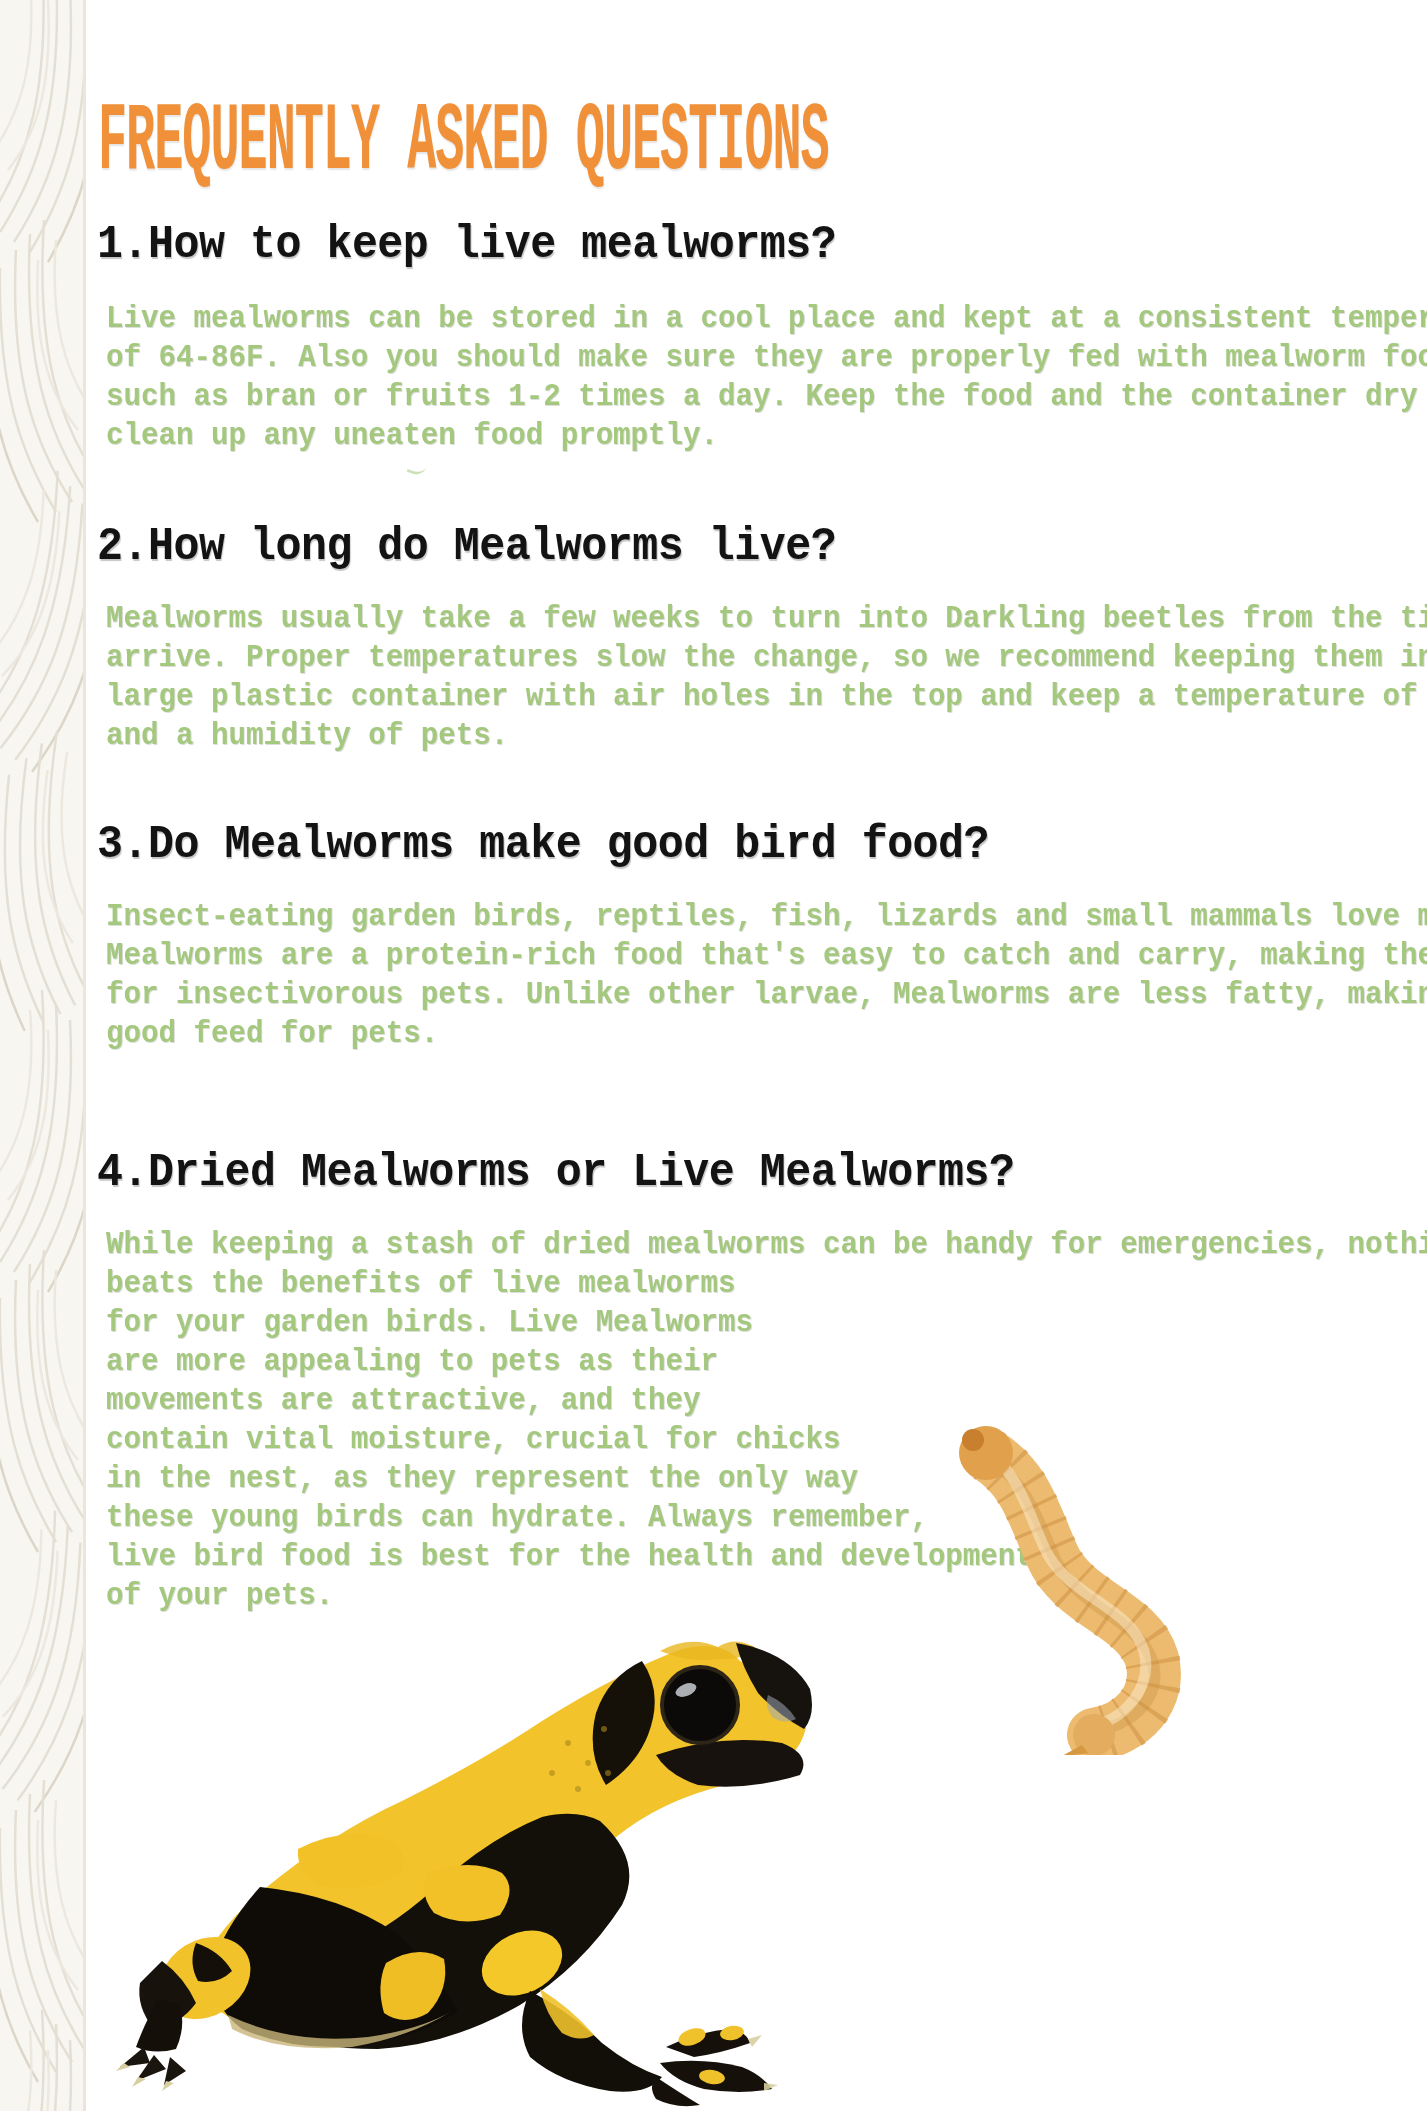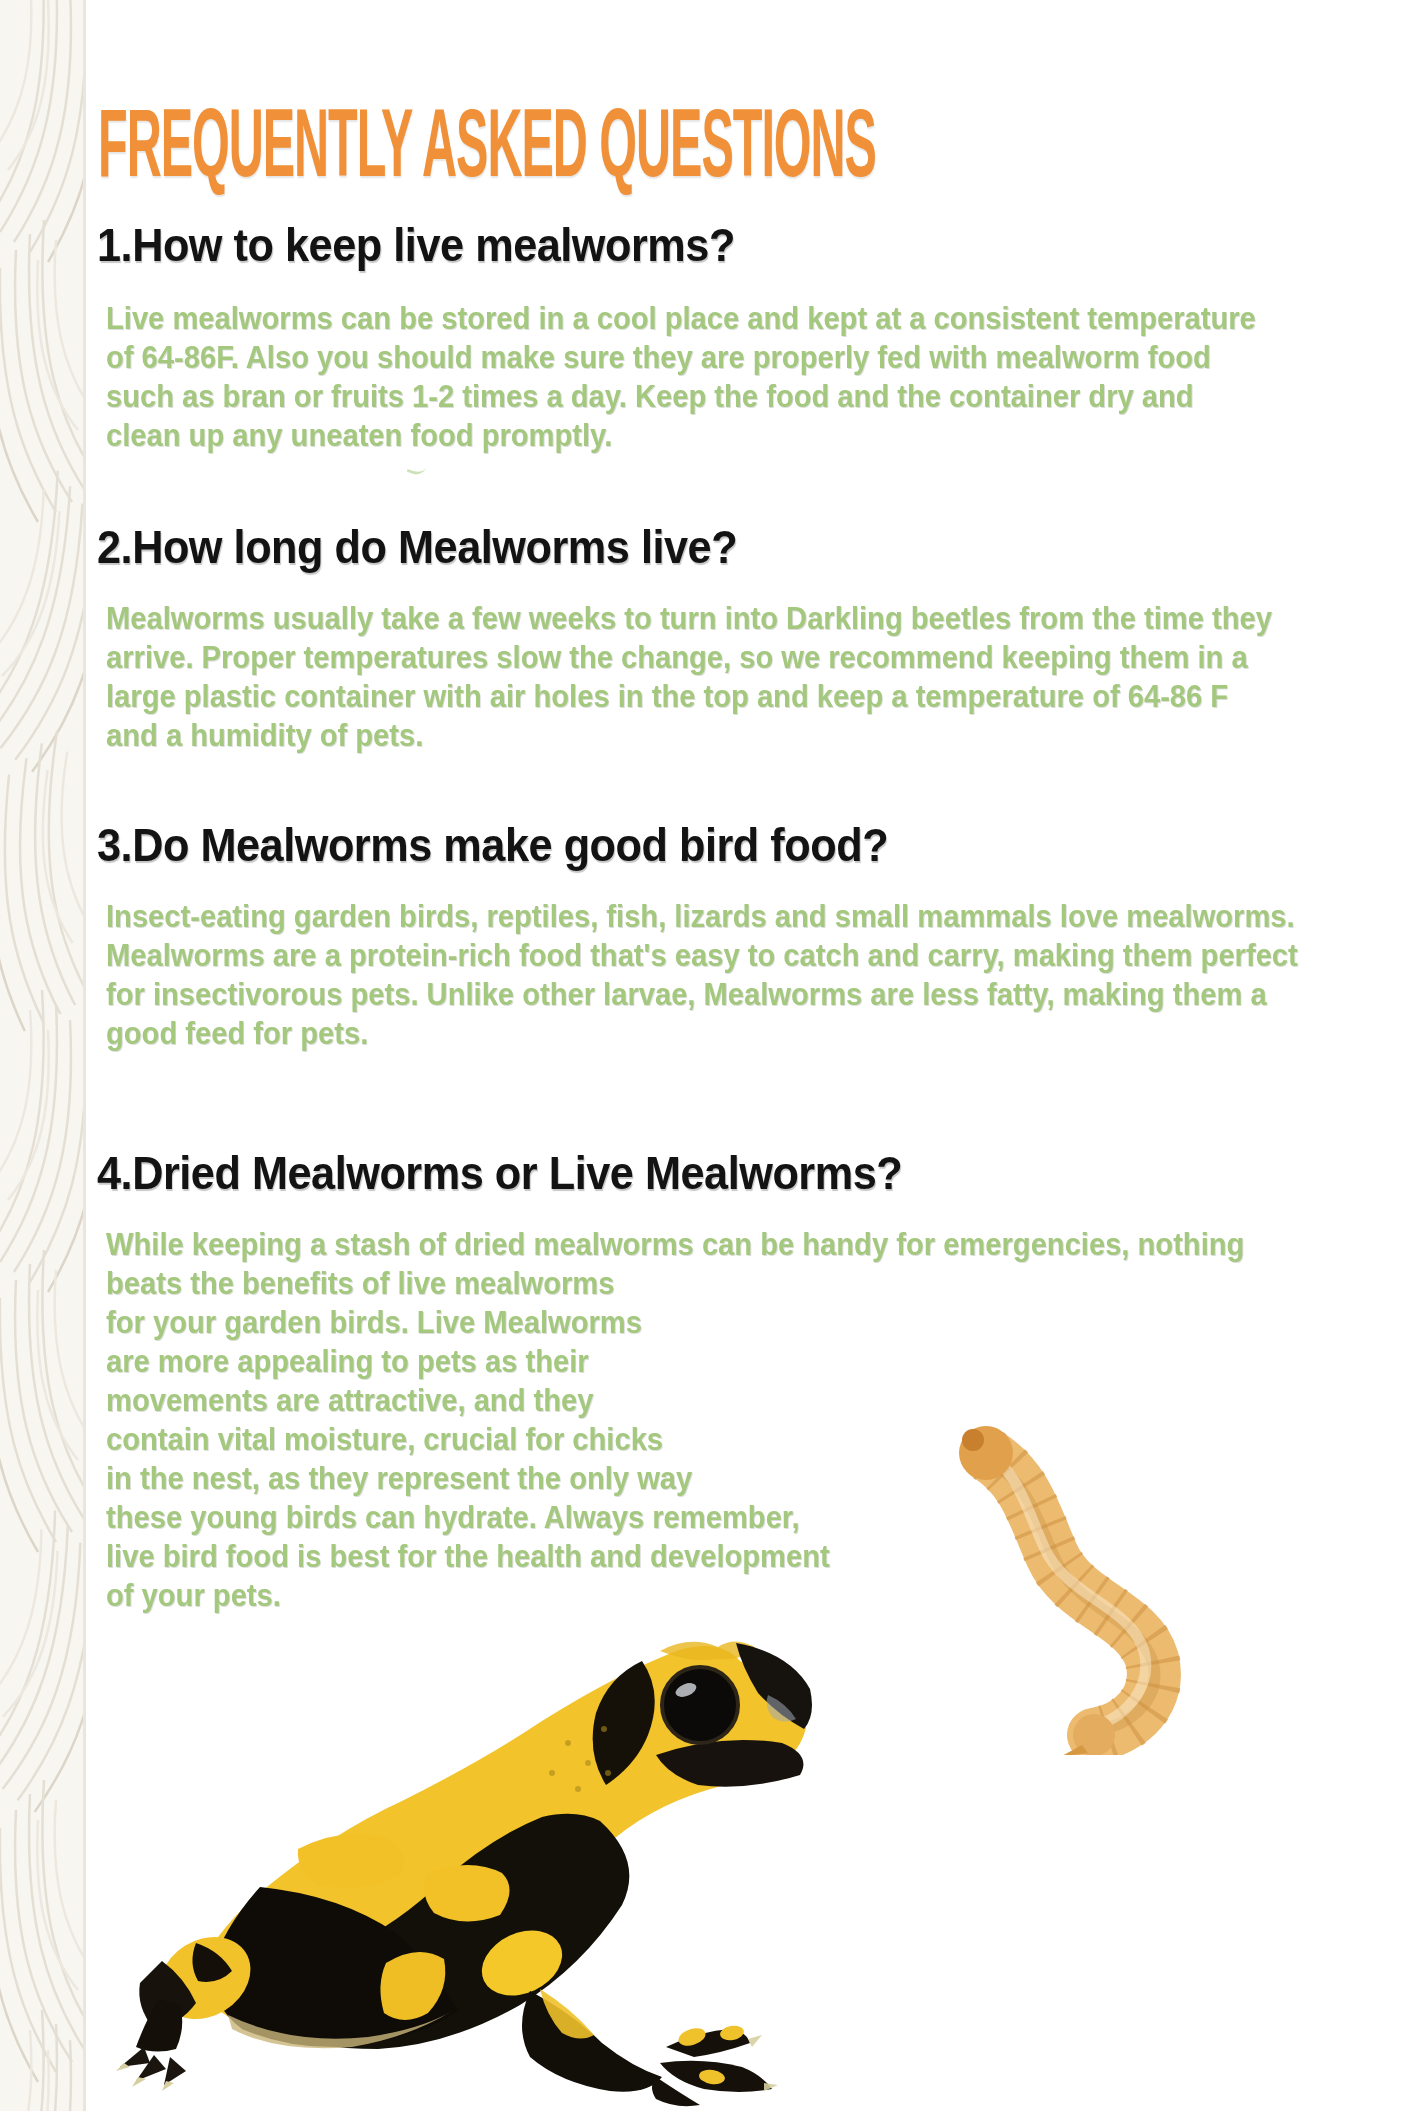--- a/index.html
+++ b/index.html
@@ -1,21 +1,21 @@
 <!DOCTYPE html>
 <html><head>
 <meta charset="utf-8">
 <style>
   html,body{margin:0;padding:0;background:#ffffff;}
   .page{
     position:relative;
     width:1427px;height:2111px;
     background:#ffffff;
     overflow:hidden;
-    font-family:Liberation Sans, sans-serif;
+    font-family:Liberation Mono, monospace;
   }
   .texture-strip{position:absolute;left:0;top:0;width:86px;height:2111px;}
   .page-title{
     position:absolute;left:98px;top:92px;
     font-size:97px;font-weight:bold;line-height:1.05;
     letter-spacing:-2px;white-space:nowrap;
     color:#F0913A;
     transform:scaleX(0.50);transform-origin:left top;
     text-shadow:1px 2px 2px rgba(150,150,150,.25);
   }

